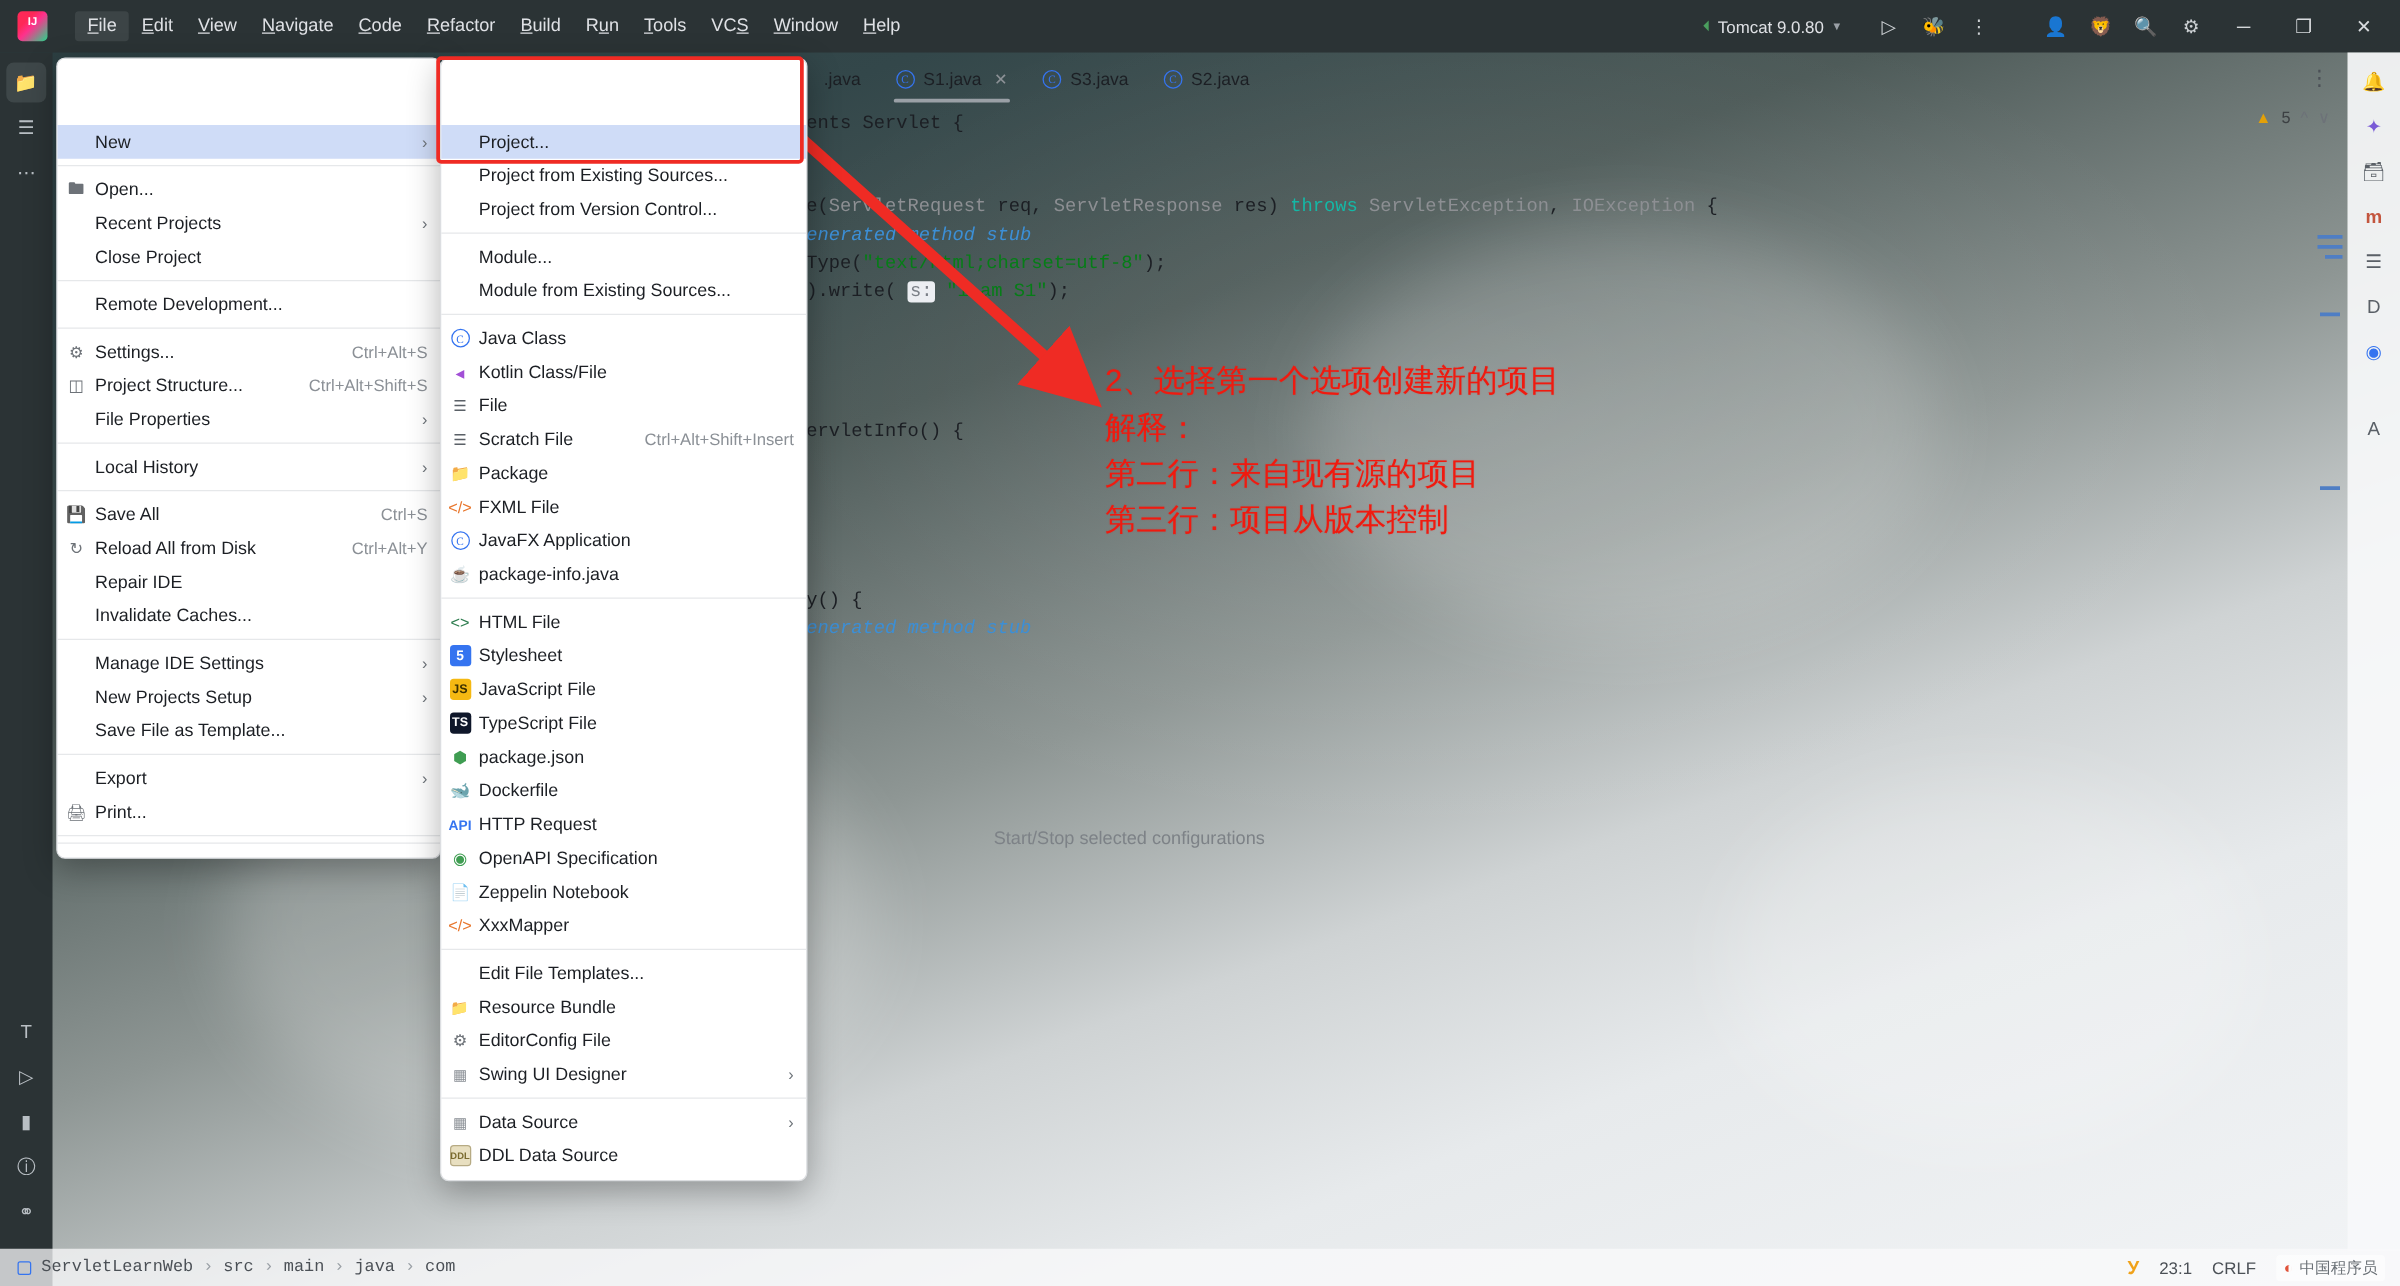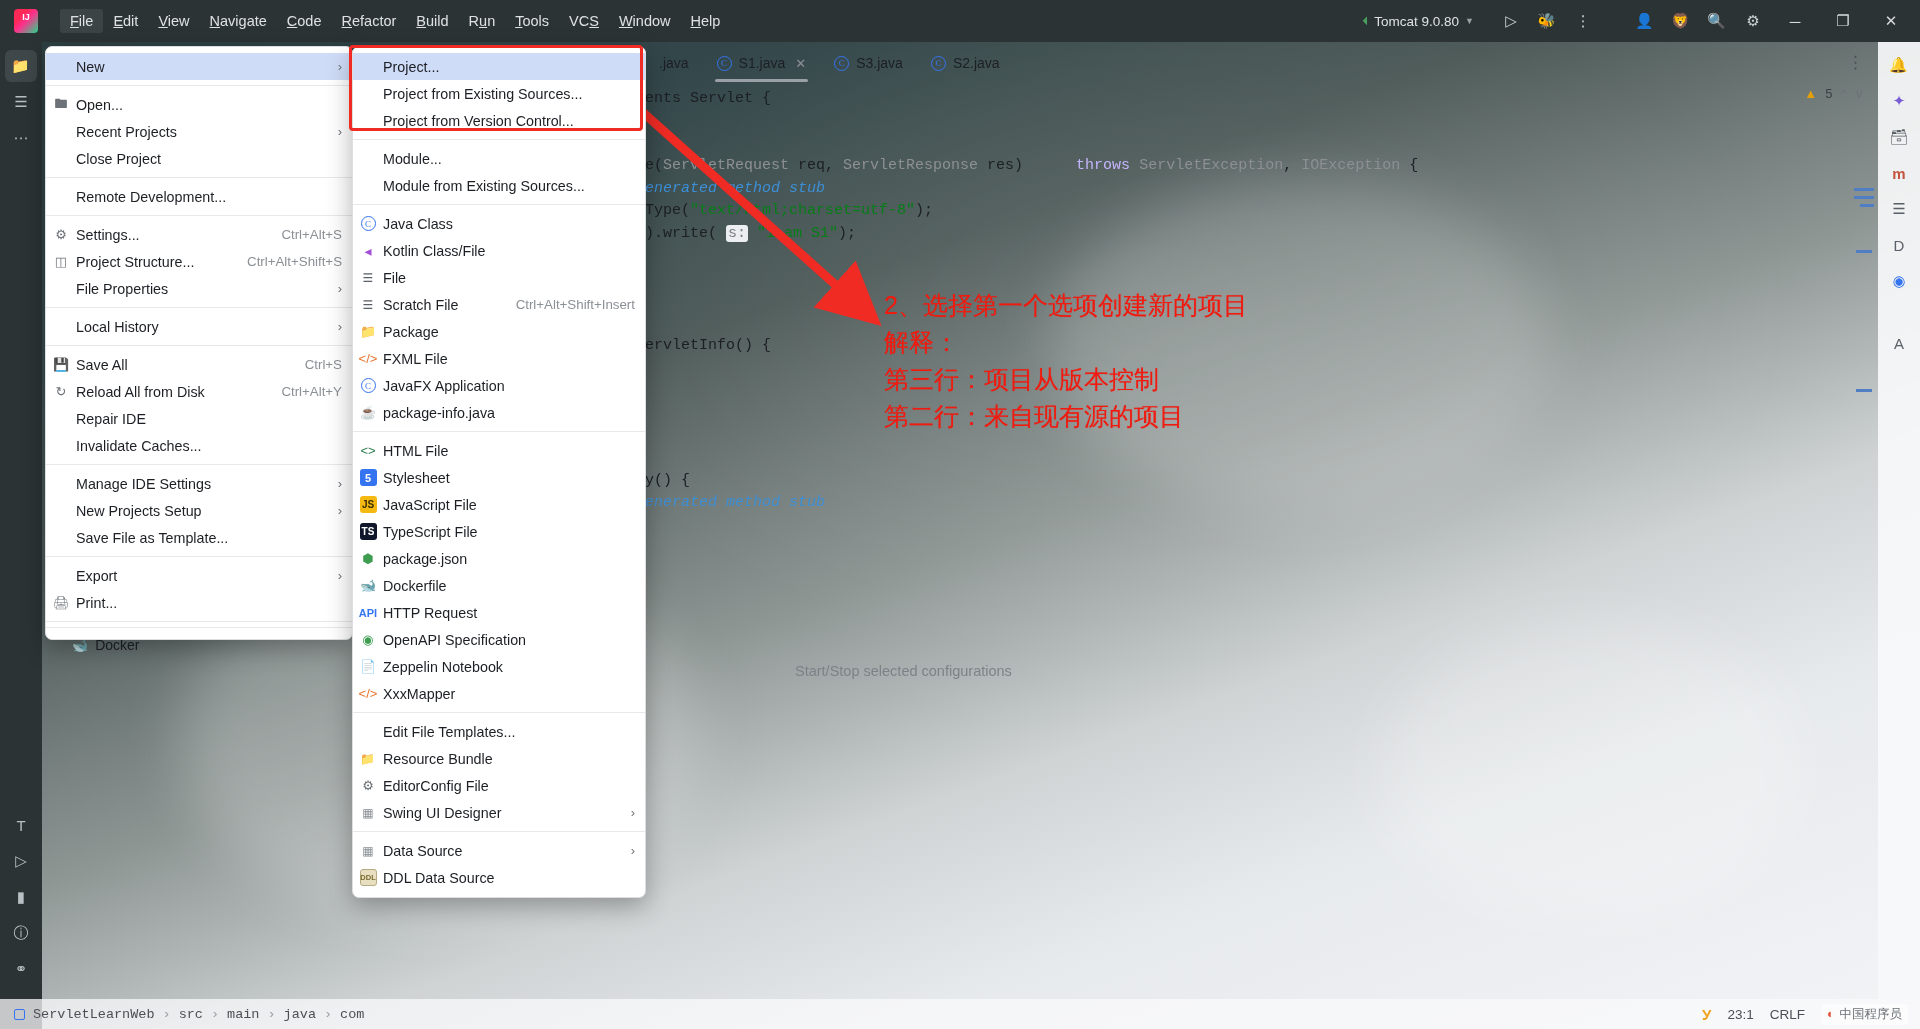--- a/index.html
+++ b/index.html
@@ -126,21 +126,21 @@
   .warn-dot { color: #e3a008; font-size: 13px; }
 
   
   .code {
     position: absolute; left: 645px; top: 88px; right: 50px; bottom: 50px;
     font-family: "Liberation Mono", monospace;
     font-size: 15px; line-height: 22.5px; color: #1c1f24;
     white-space: pre; pointer-events: none;
   }
   .code .ln { position: absolute; left: 0; }
-  .kw { color: #c4b5fd; margin-left: 44px; }
+  .kw { color: #14b8a6; }
   .cls { color: #8d8f93; }
   .str { color: #067d17; }
   .cmt { color: #3c8fd6; font-style: italic; }
   .param { background: #eceef2; color: #7a7f86; border-radius: 3px; padding: 0 2px; }
 
   
   .sb-mark { position: absolute; right: 48px; width: 16px; height: 3px; background: #4f7ec4; }
 
   
   .statusbar {
@@ -182,21 +182,21 @@
   .menu {
     position: absolute; background: #fff; border: 1px solid #dcdee1;
     border-radius: 7px; box-shadow: 0 8px 26px rgba(0,0,0,.30);
     padding: 6px 0; z-index: 50;
   }
   .row {
     display: flex; align-items: center; height: 27px;
     padding: 0 10px 0 0; font-size: 14.3px; color: #1c1f24; cursor: default;
     white-space: nowrap;
   }
-  .row.hl { background: #cfdcf7; }
+  .row.hl { background: #cfdcf7; margin-top: 47px; }
   .row .ic {
     width: 30px; min-width: 30px; display: flex; align-items: center; justify-content: center;
     font-size: 13px;
   }
   .row .lbl { flex: 1; }
   .row .acc { color: #8b9096; font-size: 13.3px; margin-left: 26px; }
   .row .arr { color: #6f757b; font-size: 13px; margin-left: 18px; }
   .divider { height: 1px; background: #e6e8ea; margin: 5px 0; }
 
   #file-menu { left: 45px; top: 46px; width: 308px; }
@@ -684,22 +684,22 @@
       <marker id="ah" markerWidth="7" markerHeight="7" refX="2" refY="3.5" orient="auto">
         <polygon points="0 0, 7 3.5, 0 7" fill="#ef2b24"></polygon>
       </marker>
     </defs>
     <line x1="8" y1="8" x2="218" y2="196" stroke="#ef2b24" stroke-width="9" marker-end="url(#ah)"></line>
   </svg>
 
   <div class="annot">
     <div>2、选择第一个选项创建新的项目</div>
     <div>解释：</div>
+    <div>第二行：来自现有源的项目</div>
     <div>第三行：项目从版本控制</div>
-    <div>第二行：来自现有源的项目</div>
   </div>
 
   <div class="statusbar">
     <div class="breadcrumb">
         <span class="bc-icon"></span>
         <span>ServletLearnWeb</span>
         <span class="sep">›</span>
         <span>src</span>
         <span class="sep">›</span>
         <span>main</span>

